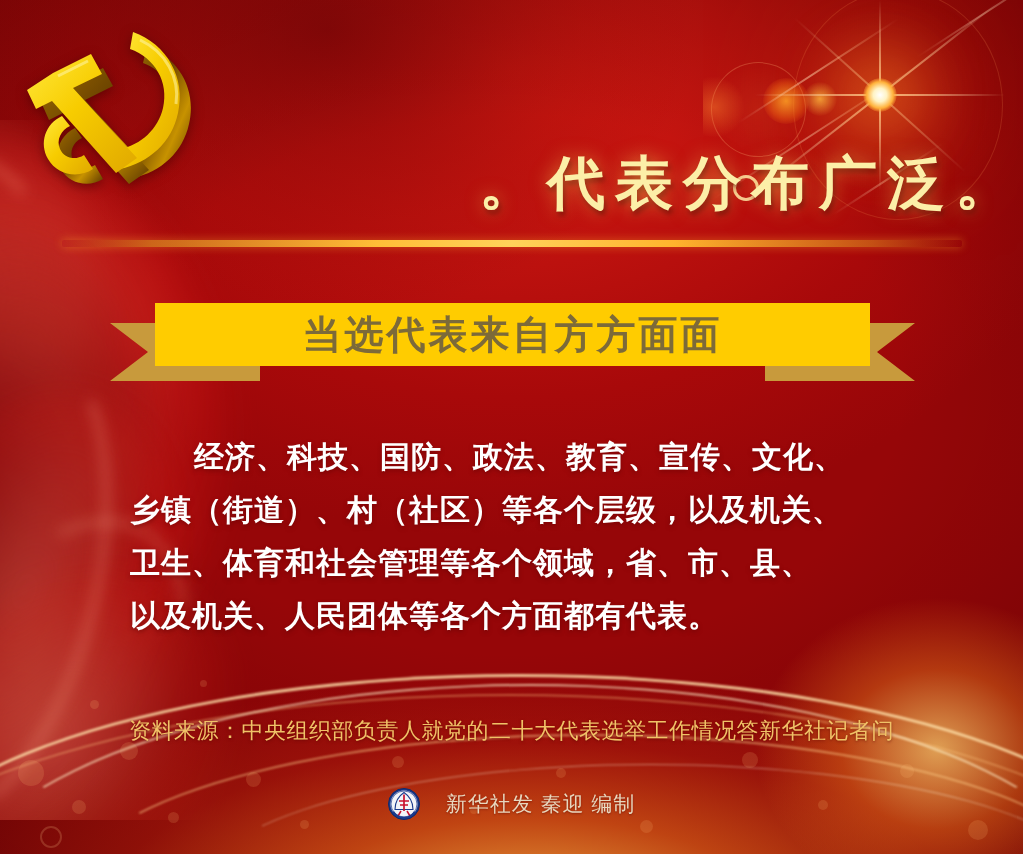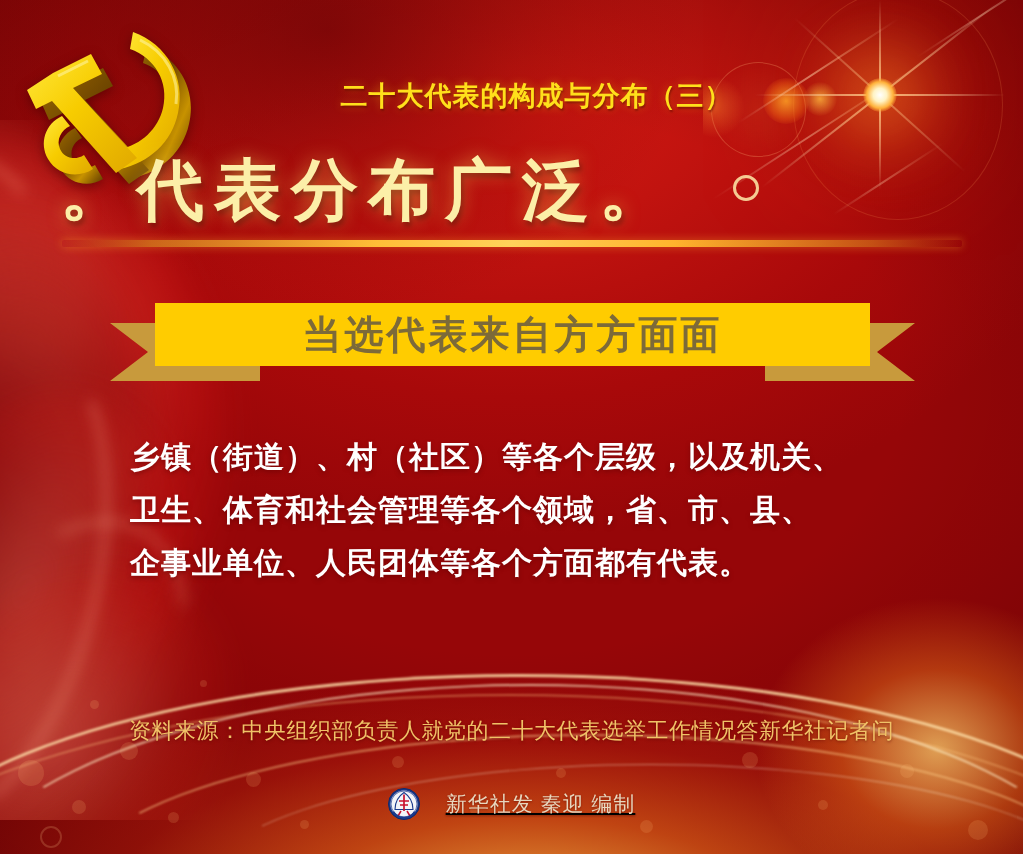--- a/index.html
+++ b/index.html
@@ -127,22 +127,22 @@
   .subtitle{
     position:absolute; left:0; top:78px; width:1023px;
     text-align:center;
     font-size:27px; font-weight:bold; letter-spacing:1px;
     color:#FFE01B;
     text-shadow:0 0 10px rgba(255,190,0,.45), 1px 2px 2px rgba(90,0,0,.6);
     padding-left:50px;
   }
   .maintitle{
     position:absolute; left:0; top:145px; width:1023px;
-    text-align:left; padding-left:60px;
-    font-size:67px; font-weight:bold;
+    text-align:right; padding-left:60px;
+    font-size:58px; font-weight:bold;
     letter-spacing:10px;
     color:#FCEFA8;
     text-shadow:0 0 18px rgba(255,215,90,.55), 2px 4px 5px rgba(90,0,0,.65);
     white-space:nowrap;
   }
   .gold-rule{
     position:absolute; left:62px; top:240px; width:900px; height:7px;
     background:linear-gradient(90deg,
       rgba(150,60,10,0) 0%,
       rgba(214,130,30,.75) 10%,
@@ -189,21 +189,21 @@
   .source{
     position:absolute; left:0; top:716px; width:1023px; text-align:center;
     color:#F0C267;
     font-size:22px; letter-spacing:.5px;
     text-shadow:0 1px 3px rgba(80,0,0,.55);
   }
 
   
   .credit{
     position:absolute; left:0; top:788px; width:1023px;
-    display:flex; align-items:center; justify-content:center; gap:26px;text-decoration:underline;
+    display:flex; align-items:center; justify-content:center; gap:26px;
   }
   .credit .logo{width:32px; height:32px; flex:0 0 32px;}
   .credit .logo svg{display:block; width:32px; height:32px;}
   .credit .txt{
     font-size:21px; color:#E8D7BE; letter-spacing:1px;
     text-shadow:0 1px 2px rgba(90,10,0,.5);
   }
 </style>
 </head>
 <body>
@@ -307,37 +307,37 @@
                  L62 139 C53 145 42 142 38 133 C34 124 39 114 48 110 Z"></path>
       </g>
 
       <g opacity=".55">
         <path d="M118 24 C144 36 158 62 154 88" stroke="#FFF6A8" stroke-width="3" fill="none"></path>
         <path d="M36 60 L66 45" stroke="#FFF6A8" stroke-width="3" fill="none"></path>
       </g>
     </svg>
   </div>
 
-  <div class="subtitle">二十大代表的构成与分布（三）</div>
 
   <div class="maintitle">。代表分布广泛。</div>
 
   <div class="gold-rule"></div>
 
   <div class="ribbon">
     <span class="tail left"></span>
     <span class="tail right"></span>
     <span class="bar"></span>
     <span class="label">当选代表来自方方面面</span>
   </div>
 
   <div class="body-copy">
+    <span class="ln first">经济、科技、国防、政法、教育、宣传、文化、</span>
     <span class="ln">乡镇（街道）、村（社区）等各个层级，以及机关、</span>
     <span class="ln">卫生、体育和社会管理等各个领域，省、市、县、</span>
-    <span class="ln">企事业单位、人民团体等各个方面都有代表。</span>
+    <span class="ln">以及机关、人民团体等各个方面都有代表。</span>
   </div>
 
   <div class="source">资料来源：中央组织部负责人就党的二十大代表选举工作情况答新华社记者问</div>
 
   <div class="credit">
     <span class="logo">
       <svg viewBox="0 0 64 64" xmlns="http://www.w3.org/2000/svg">
         <circle cx="32" cy="32" r="31" fill="#1B3A8C"></circle>
         <circle cx="32" cy="32" r="27" fill="#F3F4F8"></circle>
         <circle cx="32" cy="32" r="26" fill="none" stroke="#1B3A8C" stroke-width="1.4"></circle>

